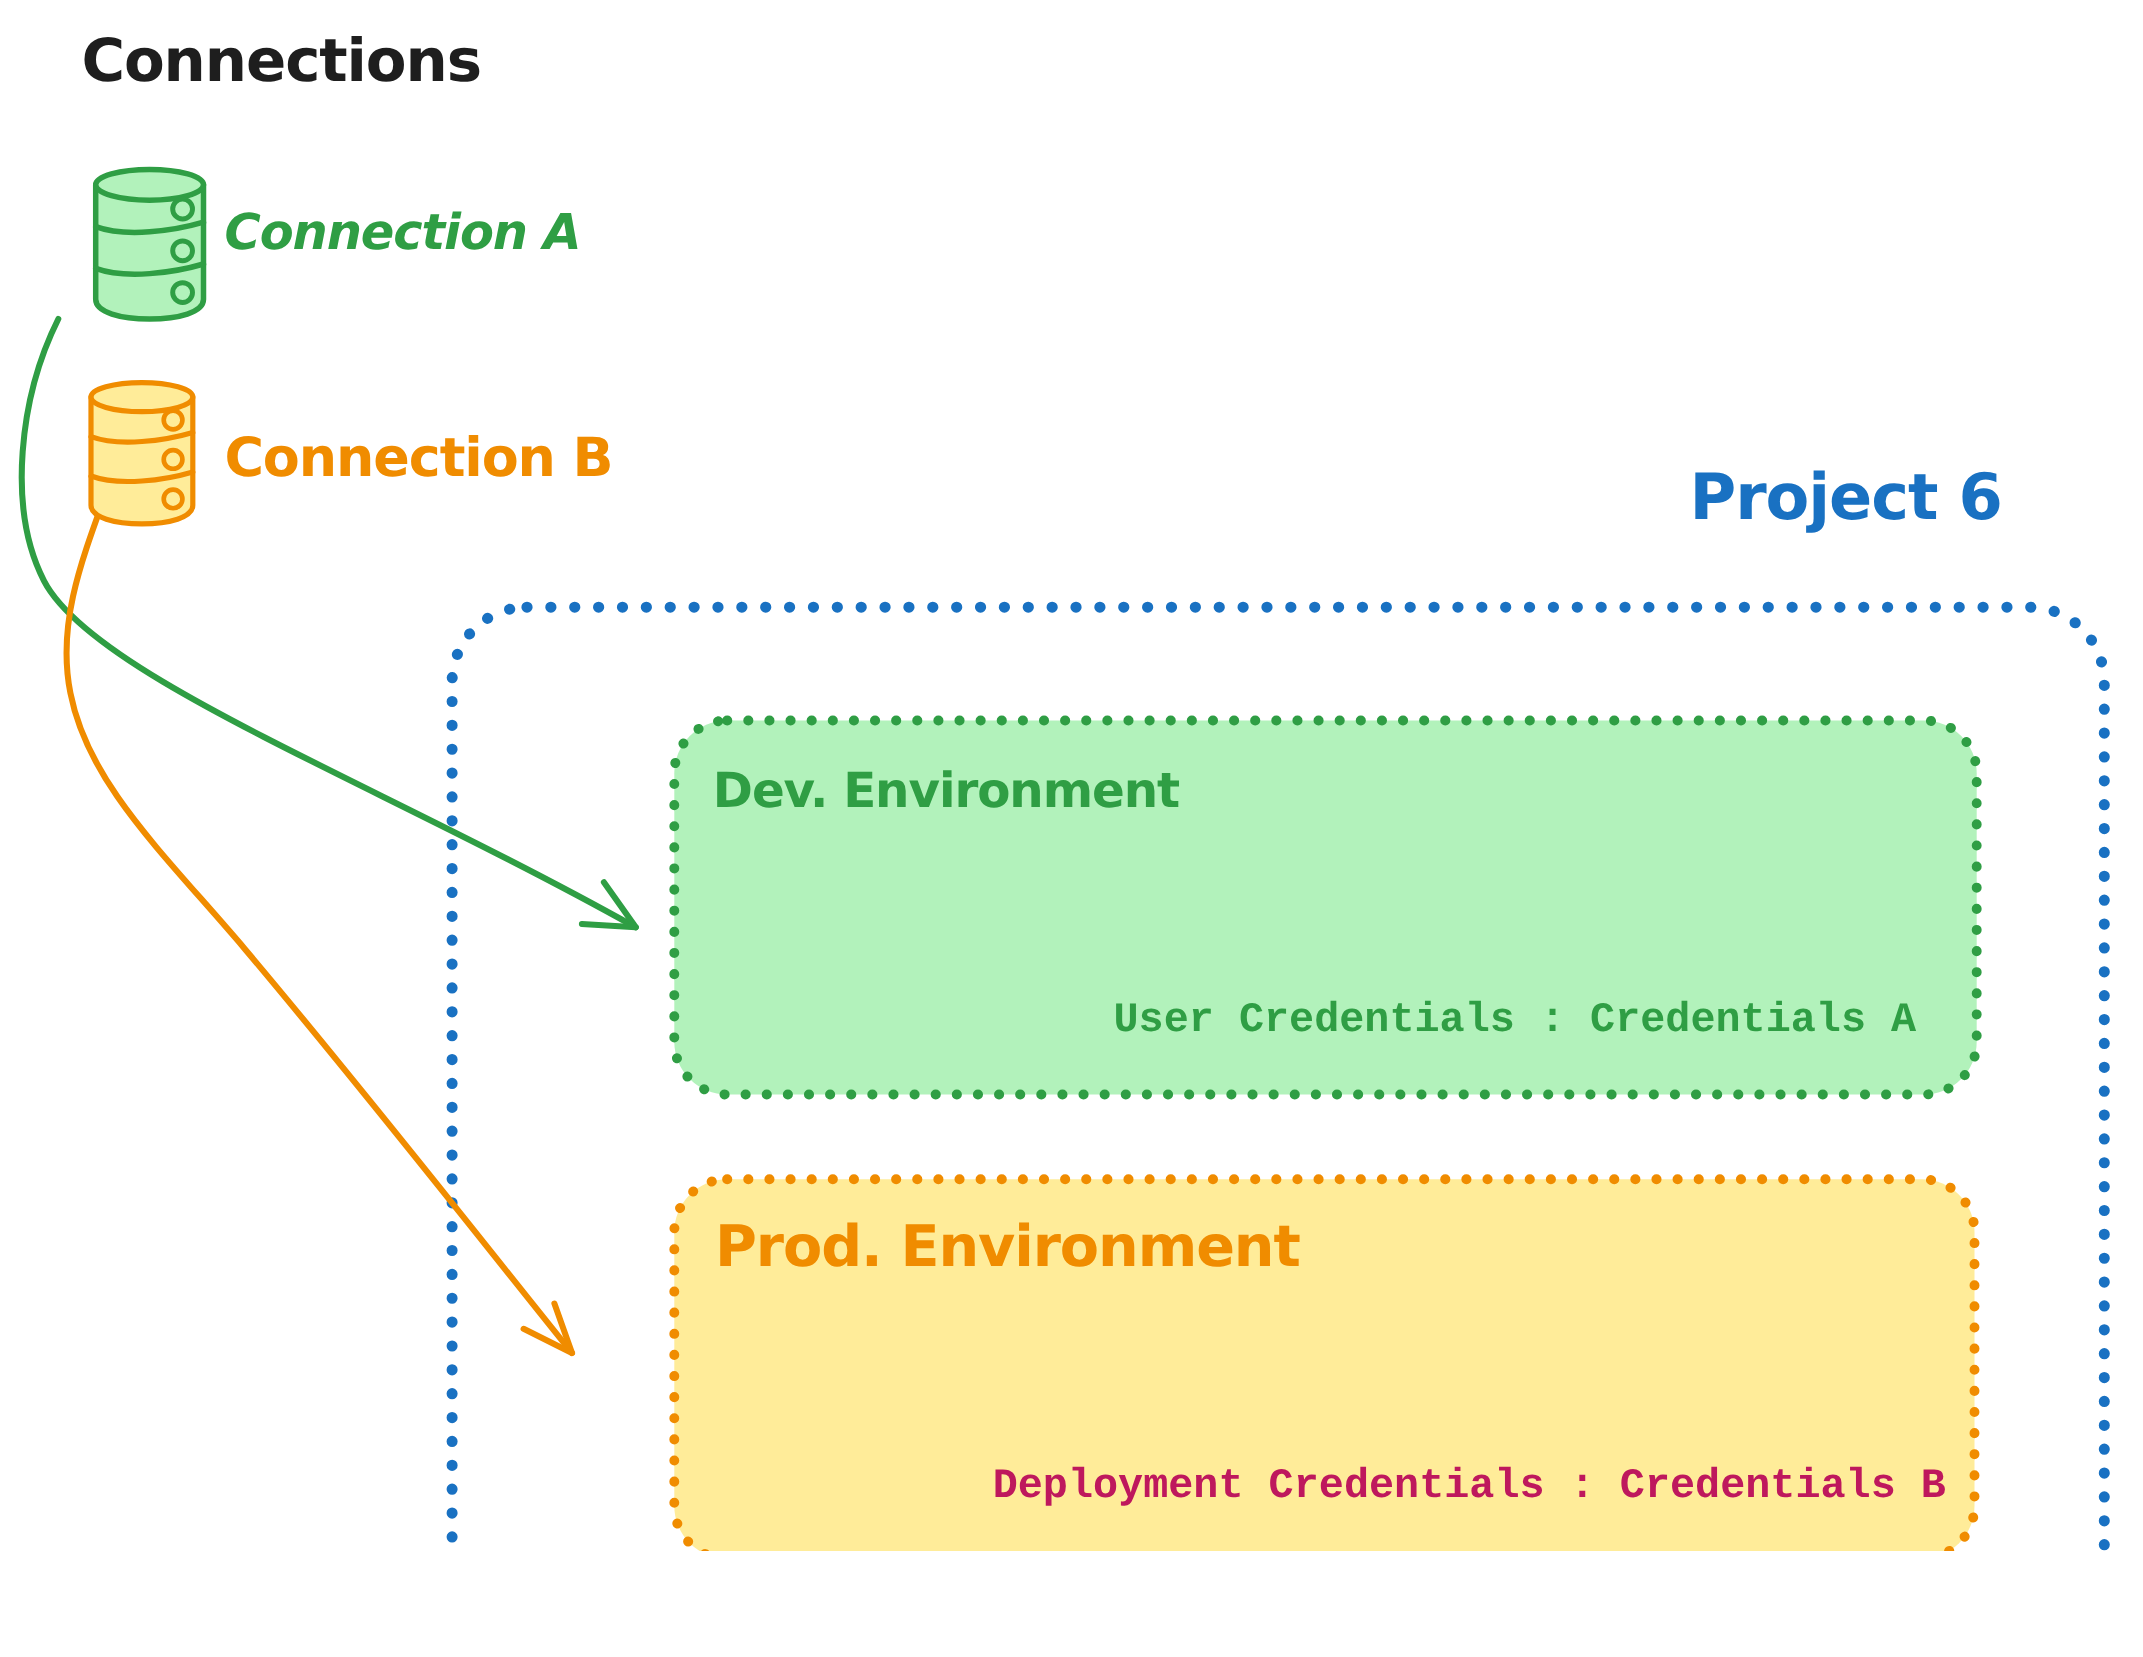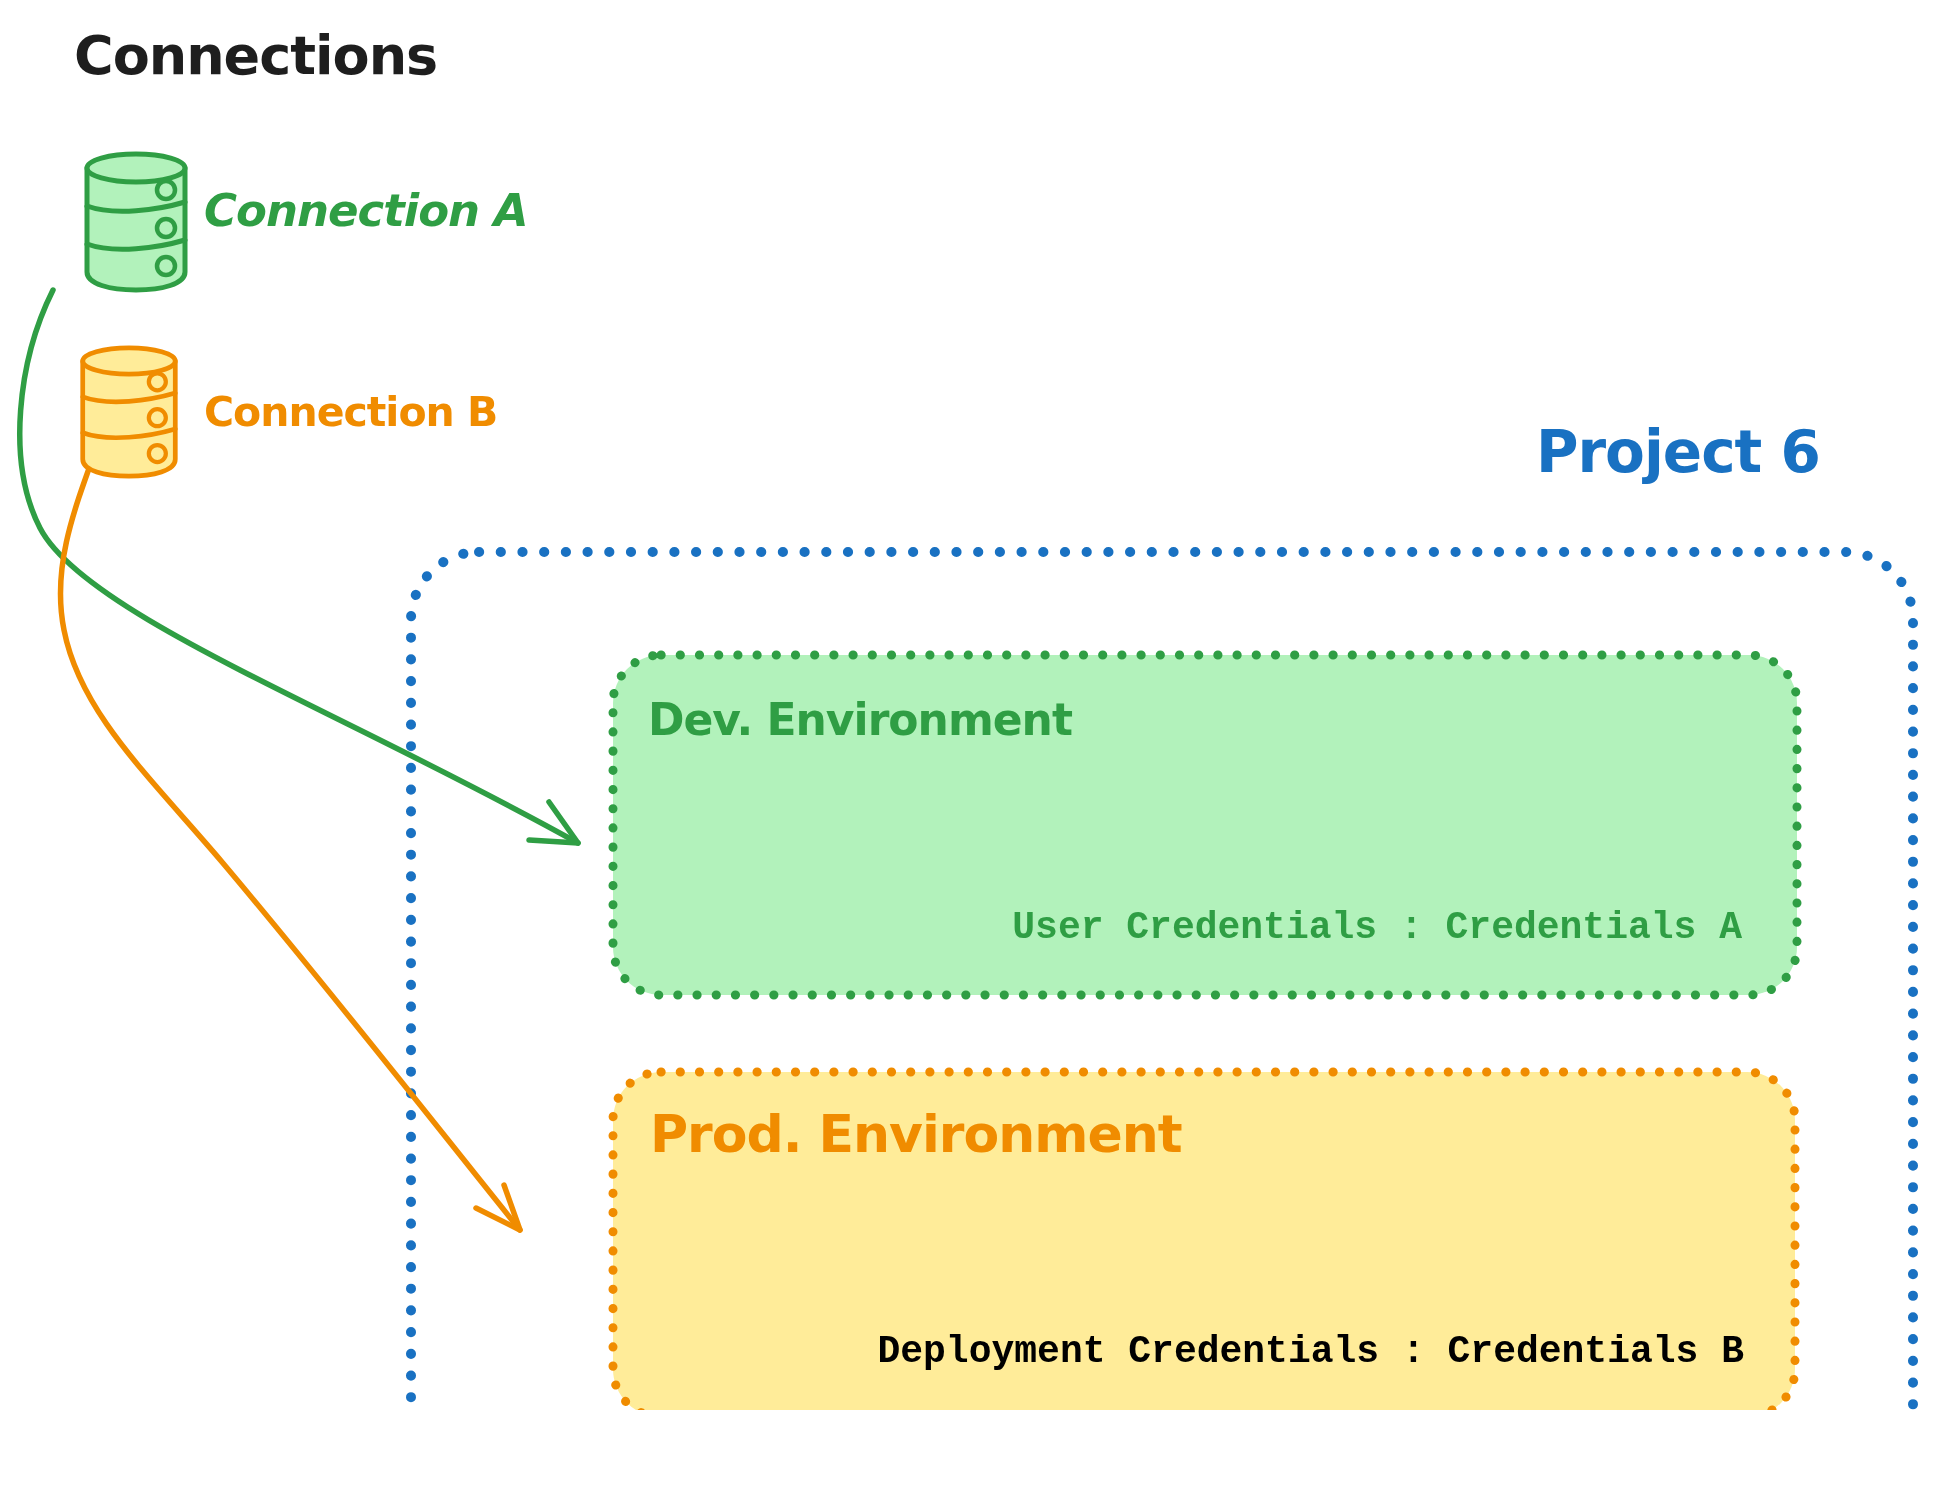--- a/index.html
+++ b/index.html
@@ -8,31 +8,31 @@
     width:1948px;height:1410px;
     background:#ffffff;
     overflow:hidden;
     font-family:"DejaVu Sans", sans-serif;
   }
   .abs{position:absolute;}
   svg{display:block;}
   .hand{font-weight:700;letter-spacing:-1px;}
   #title-connections{left:74px;top:24px;font-size:54px;color:#1e1e1e;}
   #label-connection-a{left:204px;top:184px;font-size:45px;color:#2f9e44;font-style:italic;}
-  #label-connection-b{left:204px;top:388px;font-size:41px;color:#f08c00;}
+  #label-connection-b{left:204px;top:388px;font-size:49px;color:#f08c00;}
   #label-project{left:1536px;top:418px;font-size:58px;color:#1971c2;}
   #dev-env-name{left:648px;top:694px;font-size:44px;color:#2f9e44;}
   #prod-env-name{left:650px;top:1104px;font-size:52px;color:#f08c00;}
   .cred{
     font-family:Liberation Mono, monospace;
     font-size:38px;font-weight:700;
     text-align:right;white-space:nowrap;
   }
   #dev-env-cred{left:640px;top:906px;width:1102px;color:#2f9e44;}
-  #prod-env-cred{left:640px;top:1330px;width:1104px;color:#000000;}
+  #prod-env-cred{left:665px;top:1330px;width:1104px;color:#be185d;}
   #shapes-layer{left:0;top:0;}
   #db-icon-a{left:82px;top:148px;}
   #db-icon-b{left:78px;top:342px;}
 </style>
 </head>
 <body>
 
 <div id="canvas">
 
   <svg id="shapes-layer" class="abs" width="1948" height="1506" viewBox="0 0 1948 1506">

